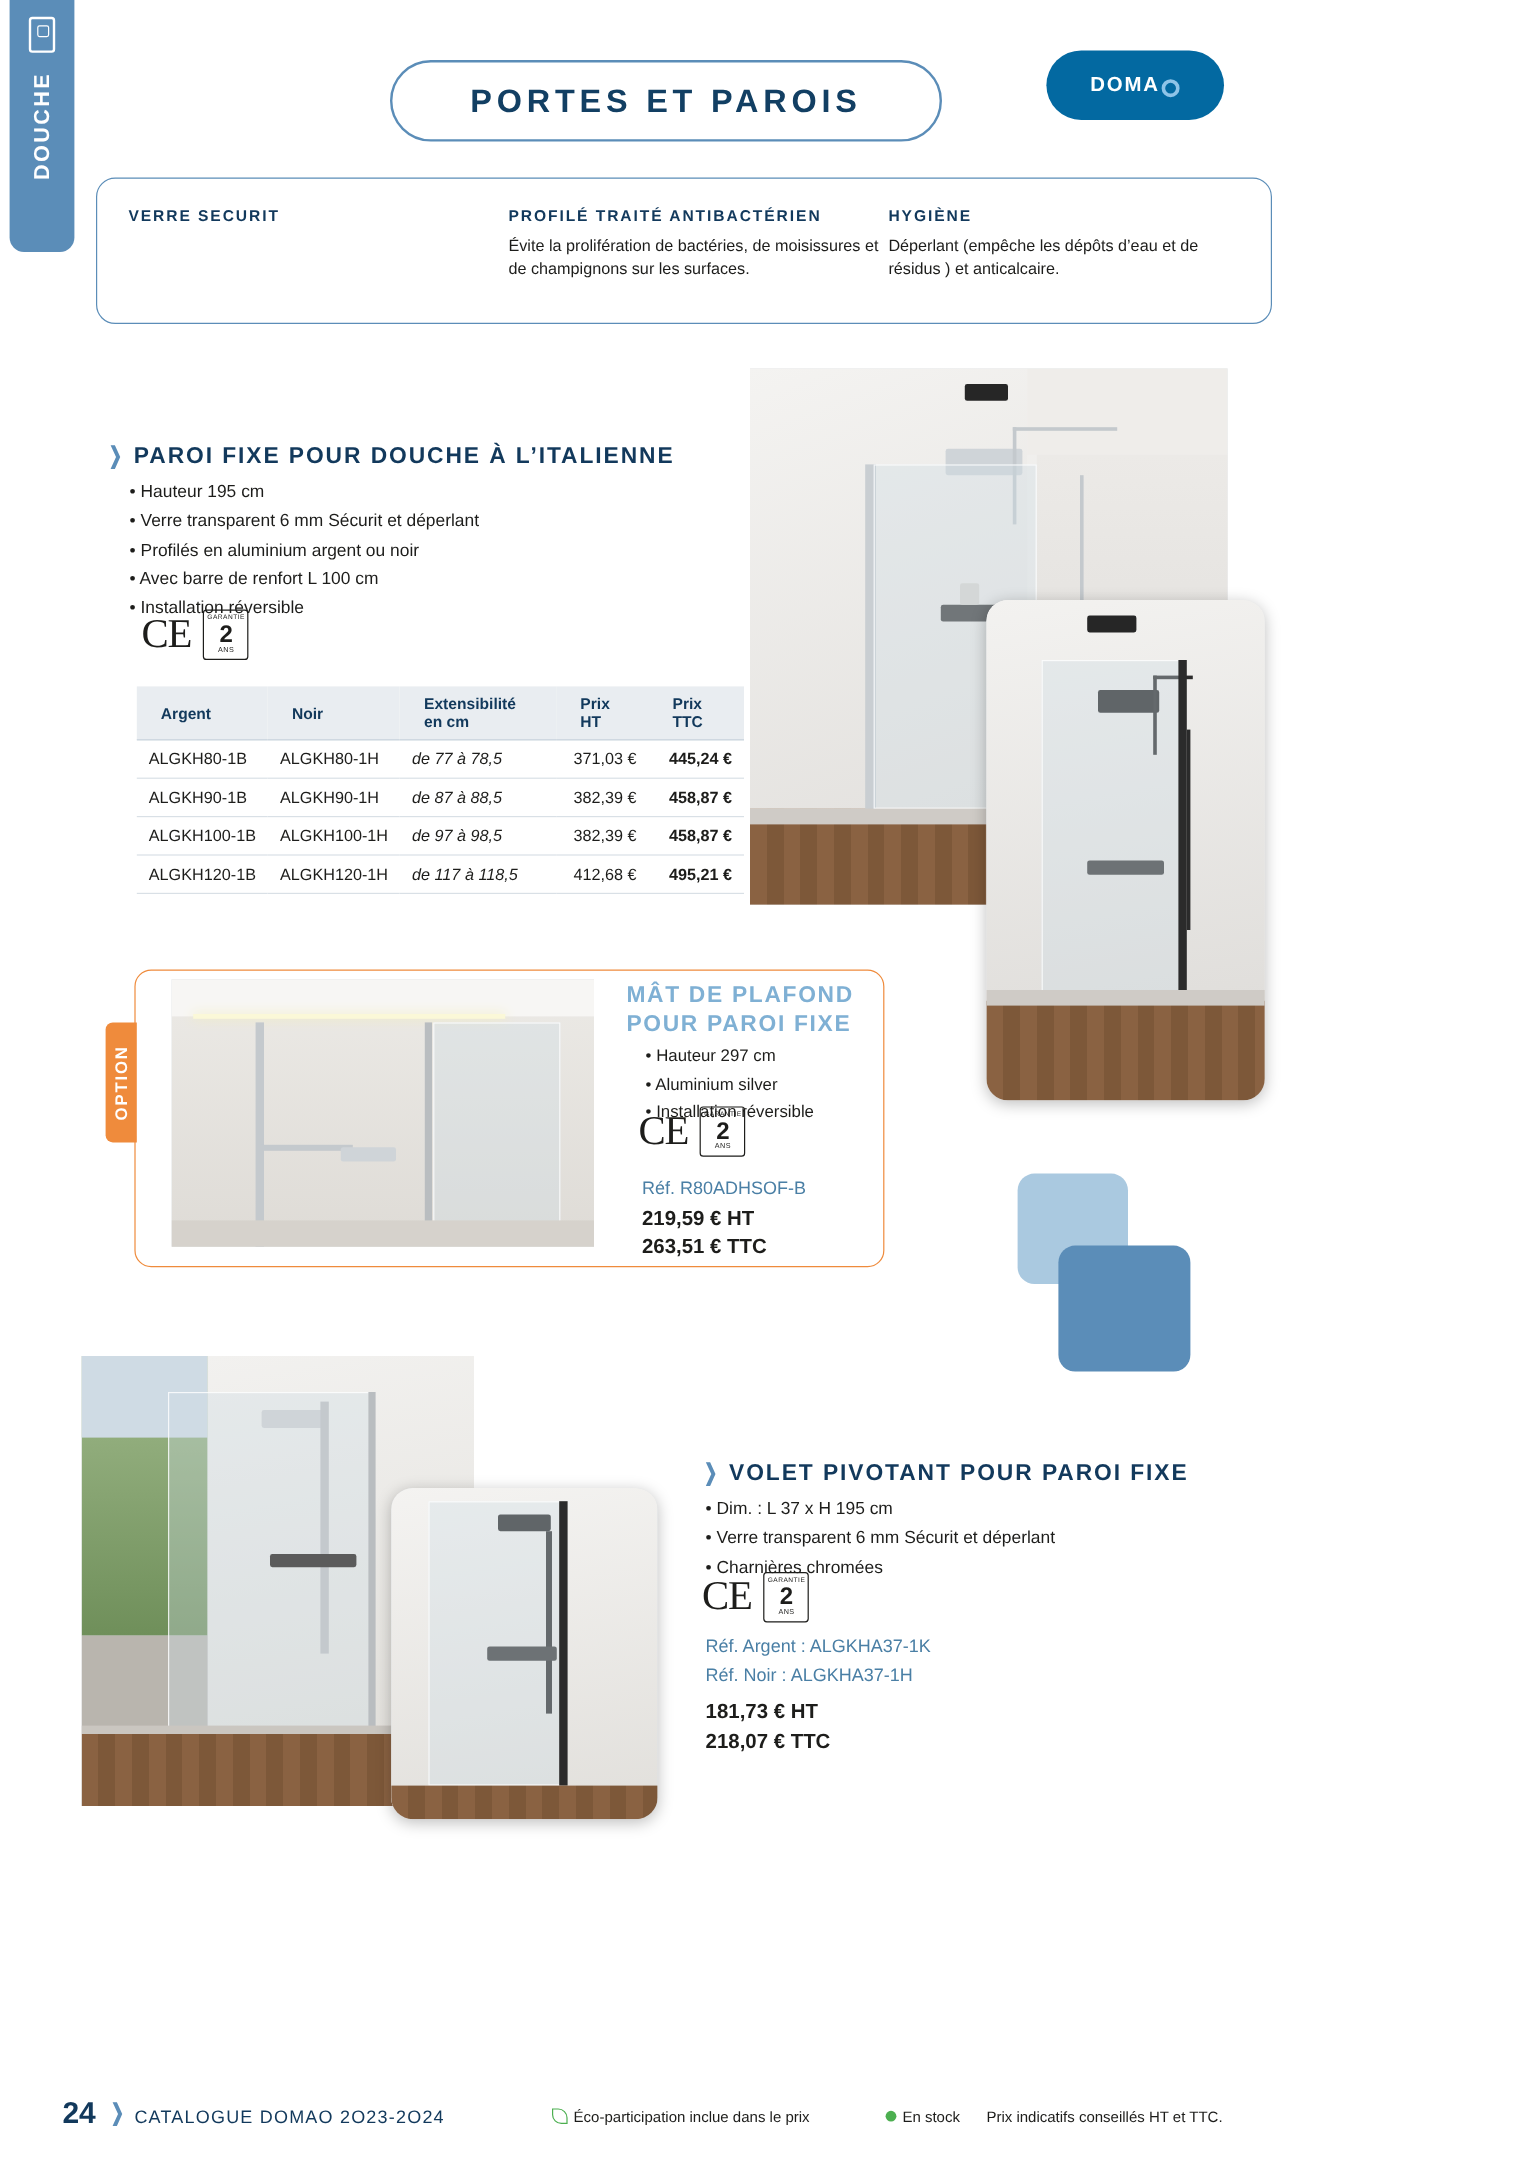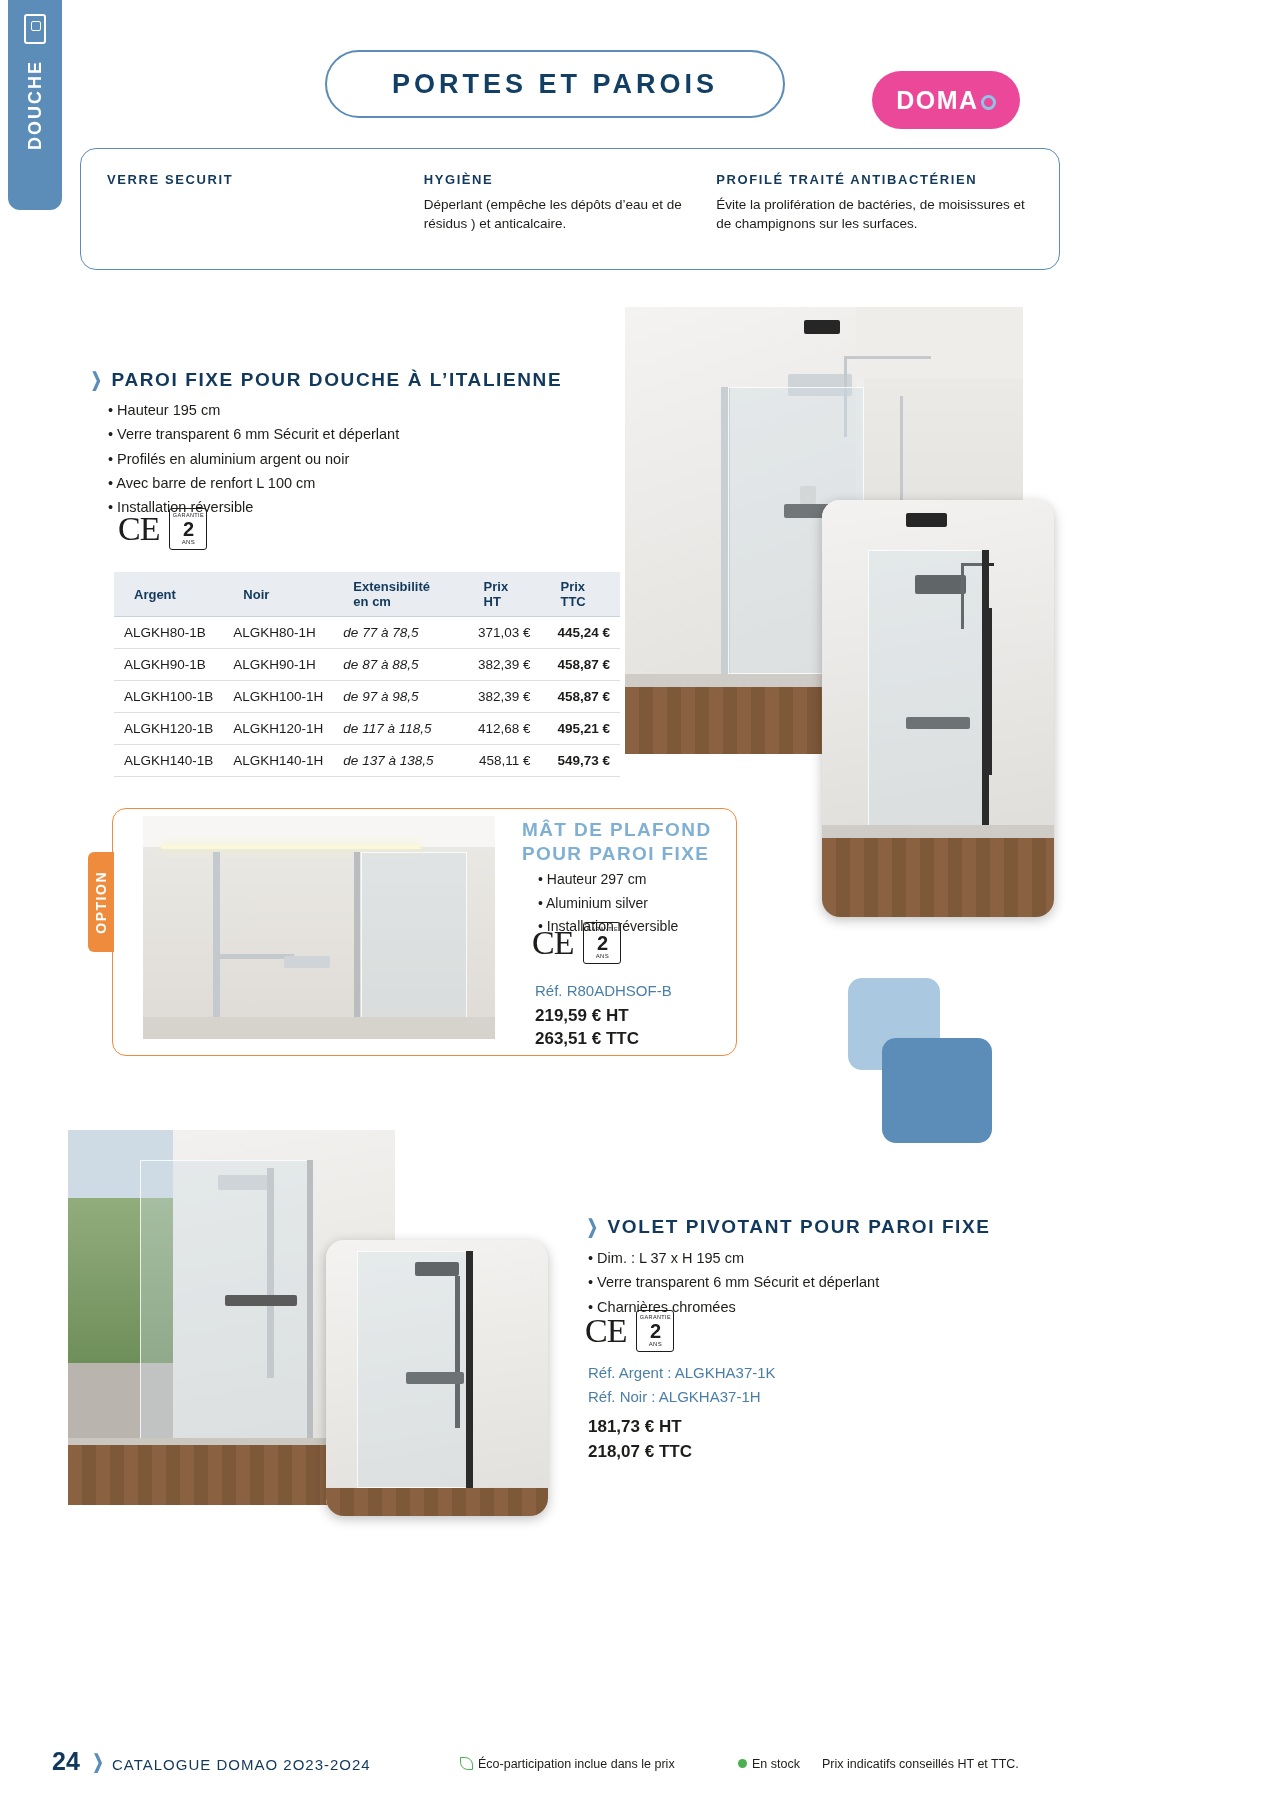--- a/index.html
+++ b/index.html
@@ -44,25 +44,25 @@
     width: 460px; height: 68px;
     border: 2px solid #5b8db8;
     border-radius: 34px;
     display: flex; align-items: center; justify-content: center;
   }
   .title-box .t {
     font-size: 27px; font-weight: bold; letter-spacing: 4px;
     color: #123f63;
   }
   .logo {
-    position: absolute; left: 872px; top: 71px;
+    position: absolute; left: 872px; top: 42px;
     width: 148px; height: 58px;
-    background: #ec4899; border-radius: 29px;
+    background: #0369a1; border-radius: 29px;
     display:flex; align-items:center; justify-content:center;
-    color:#fff; font-weight:bold; font-size:25px; letter-spacing:1.5px;
+    color:#fff; font-weight:bold; font-size:17px; letter-spacing:1.5px;
   }
   .logo .o-ring {
     display:inline-block; width:15px; height:15px; border-radius:50%;
     border:3px solid #8fc4e8; margin-left:2px; position:relative; top:2px;
   }
 
   
   .args-box {
     position: absolute; left: 80px; top: 148px;
     width: 980px; height: 122px;
@@ -220,27 +220,27 @@
 
 <div class="logo">
   <span>DOMA</span>
     <span class="o-ring"></span>
 </div>
 
 <div class="args-box">
   <div class="arg arg1">
     <h4>VERRE SECURIT</h4>
   </div>
+  <div class="arg arg3">
+    <h4>PROFILÉ TRAITÉ ANTIBACTÉRIEN</h4>
+    <p>Évite la prolifération de bactéries, de moisissures et de champignons sur les surfaces.</p>
+  </div>
   <div class="arg arg2">
     <h4>HYGIÈNE</h4>
     <p>Déperlant (empêche les dépôts d’eau et de résidus ) et anticalcaire.</p>
-  </div>
-  <div class="arg arg3">
-    <h4>PROFILÉ TRAITÉ ANTIBACTÉRIEN</h4>
-    <p>Évite la prolifération de bactéries, de moisissures et de champignons sur les surfaces.</p>
   </div>
 </div>
 
 <div class="sec-title" style="left:88px; top:368px;">
   <span class="chev">❯</span><span>PAROI FIXE POUR DOUCHE À L’ITALIENNE</span>
 </div>
 
 <ul class="bullets" style="left:108px; top:398px;">
   <li>Hauteur 195 cm</li>
   <li>Verre transparent 6 mm Sécurit et déperlant</li>
@@ -290,27 +290,20 @@
       <td class="ht">382,39 €</td>
       <td class="ttc">458,87 €</td>
     </tr>
     <tr>
       <td>ALGKH120-1B</td>
       <td>ALGKH120-1H</td>
       <td class="ext">de 117 à 118,5</td>
       <td class="ht">412,68 €</td>
       <td class="ttc">495,21 €</td>
     </tr>
-    <tr>
-      <td>ALGKH140-1B</td>
-      <td>ALGKH140-1H</td>
-      <td class="ext">de 137 à 138,5</td>
-      <td class="ht">458,11 €</td>
-      <td class="ttc">549,73 €</td>
-    </tr>
   </tbody>
 </table>
 
 <div class="ph" style="left:625px; top:307px; width:398px; height:447px;">
   <div class="scene">
     <div class="wall"></div>
     <div class="tile" style="left:0; top:0; width:58%; height:84%; background:linear-gradient(160deg,#f4f3f1,#e3e1de);"></div>
     <div class="tile" style="left:58%; top:0; width:42%; height:16%; background:#efedea;"></div>
     <div class="tile" style="left:60%; top:16%; width:40%; height:68%; background:linear-gradient(180deg,#eceae7,#dedcd9);"></div>
     <div class="floor-wood" style="height:18%;"></div>

